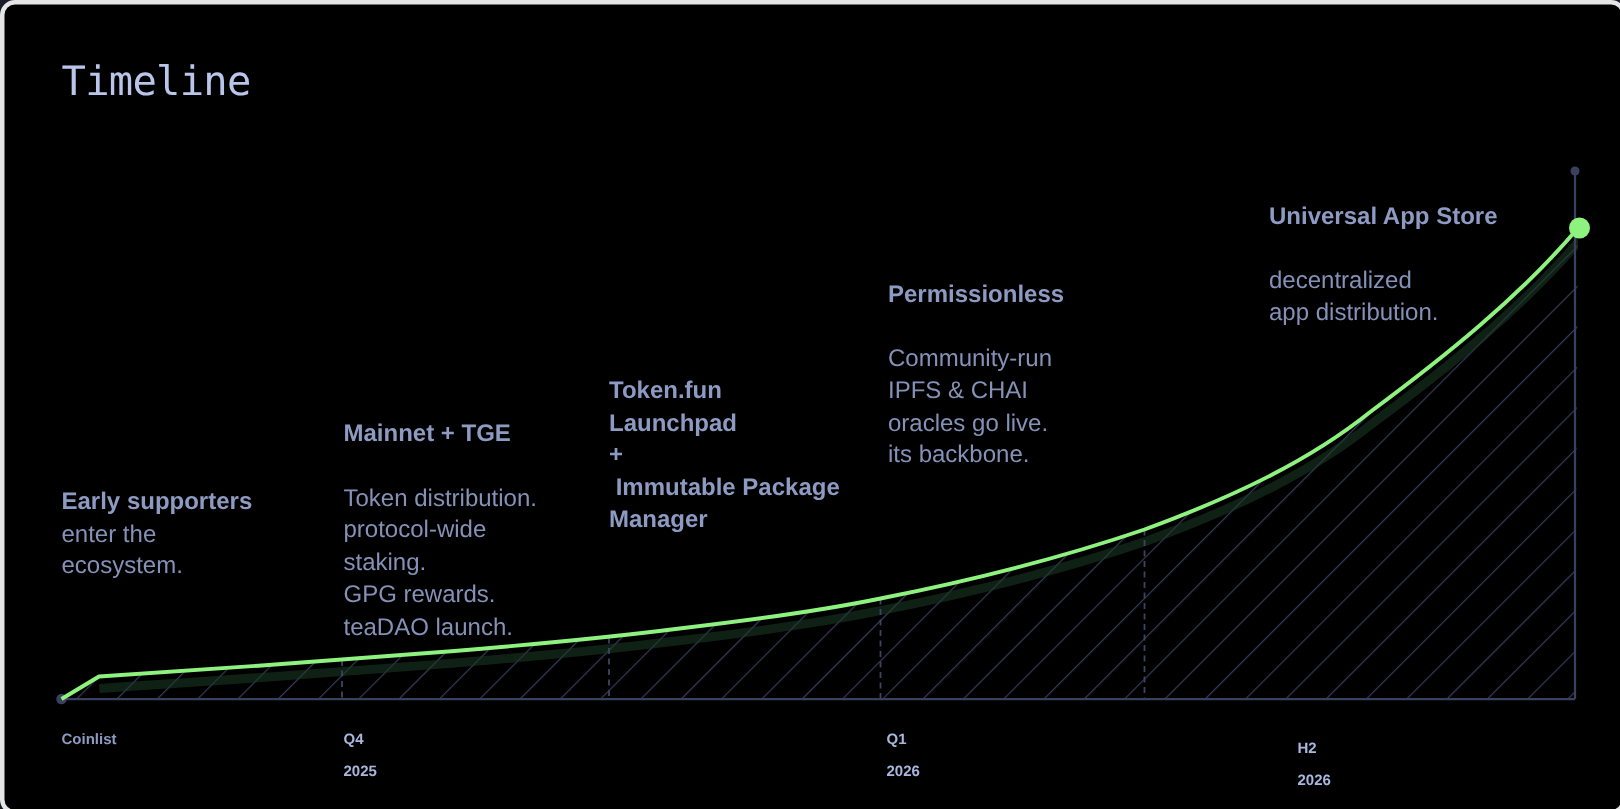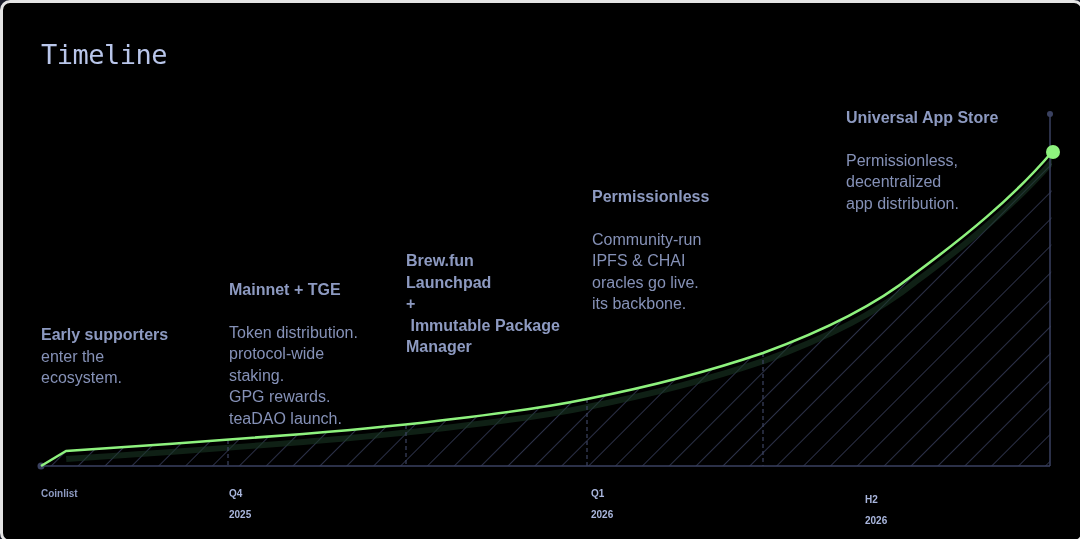--- a/index.html
+++ b/index.html
@@ -73,40 +73,39 @@
     <div class="head">Mainnet + TGE</div>
     <div style="height:21px"></div>
     <div class="desc">Token distribution.</div>
     <div class="desc">protocol-wide</div>
     <div class="desc">staking.</div>
     <div class="desc">GPG rewards.</div>
     <div class="desc">teaDAO launch.</div>
   </div>
 
   <div class="milestone" style="left:403px; top:247px;">
-    <div class="head">Brew.fun</div>
+    <div class="head">Token.fun</div>
     <div class="head">Launchpad</div>
     <div class="head">+</div>
     <div class="head" style="white-space:pre"> Immutable Package</div>
     <div class="head">Manager</div>
   </div>
 
   <div class="milestone" style="left:589px; top:183px;">
     <div class="head">Permissionless</div>
     <div style="height:21px"></div>
     <div class="desc">Community-run</div>
     <div class="desc">IPFS &amp; CHAI</div>
     <div class="desc">oracles go live.</div>
     <div class="desc">its backbone.</div>
   </div>
 
-  <div class="milestone" style="left:843px; top:104px;">
+  <div class="milestone" style="left:843px; top:131px;">
     <div class="head">Universal App Store</div>
     <div style="height:21px"></div>
-    <div class="desc">Permissionless,</div>
     <div class="desc">decentralized</div>
     <div class="desc">app distribution.</div>
   </div>
 
   <div class="xlabel dim" style="left:38px; top:480px;">
     <div>Coinlist</div>
   </div>
   <div class="xlabel" style="left:226px; top:480px;">
     <div>Q4</div>
     <div>2025</div>

